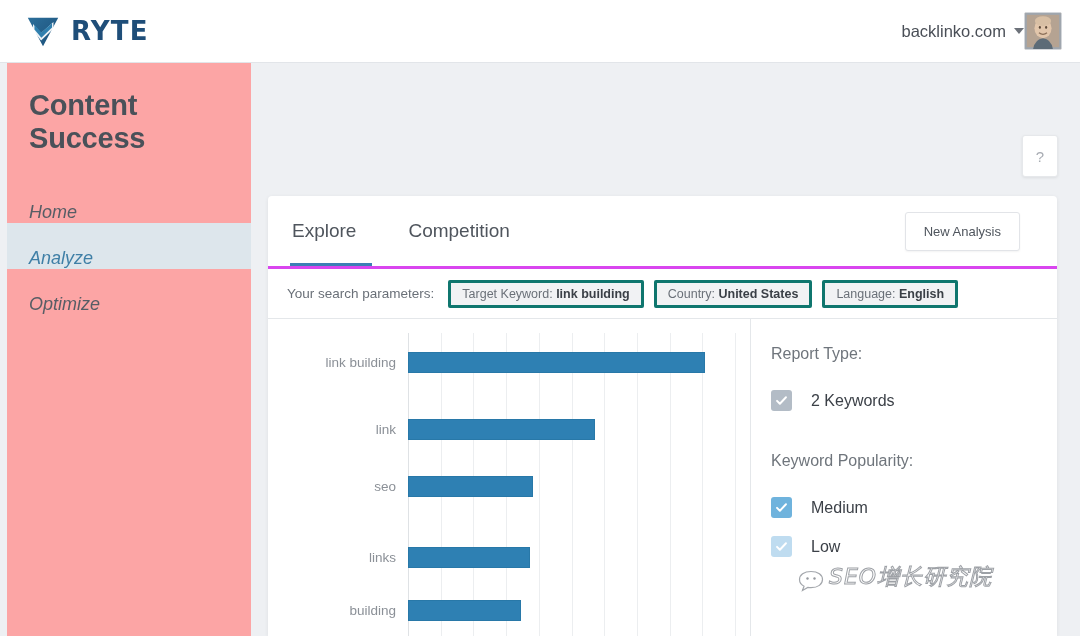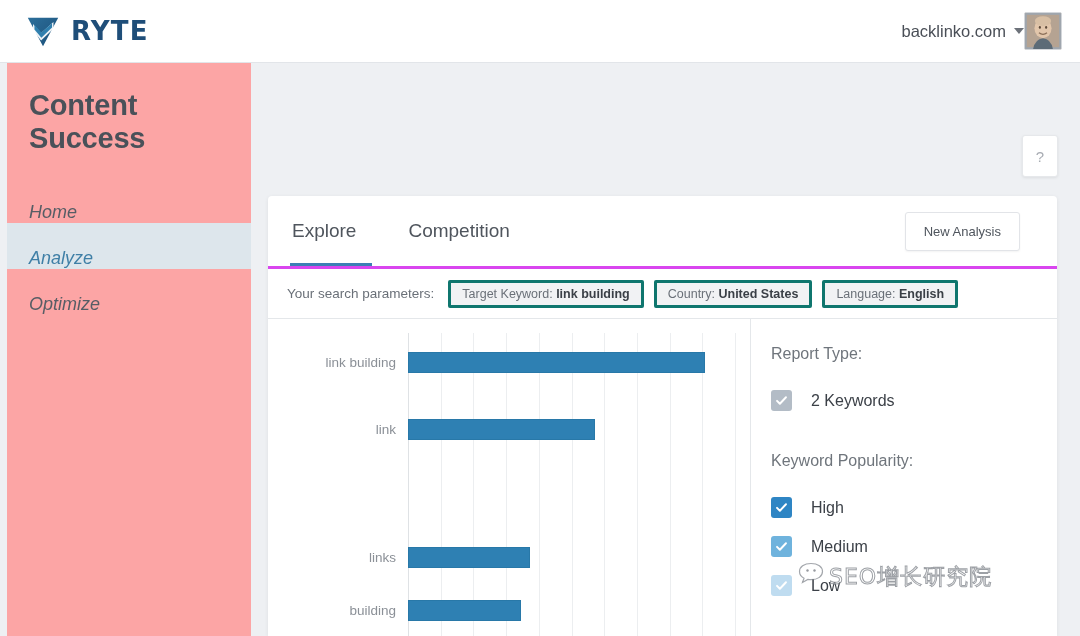--- a/index.html
+++ b/index.html
@@ -208,23 +208,24 @@
   .cbox svg { width: 13px; height: 13px; display: block; }
   .opt-label {
     margin-left: 19px;
     font-size: 16px; color: #3c4148;
   }
 
   
   .watermark {
     position: absolute;
     left: 798px; top: 562px;
-    display: flex; align-items: flex-start; gap: 5px;
+    display: flex; align-items: flex-end; gap: 5px;
     z-index: 40; pointer-events: none;
     opacity: 0.85;
+    font-style: italic;
   }
   .wm-icon { width: 26px; height: 22px; display: block; }
   .wm-text {
     font-size: 22px;
     font-family: "DejaVu Sans", sans-serif;
     color: rgba(255,255,255,0.55);
     -webkit-text-stroke: 1px rgba(120,125,132,0.85);
     letter-spacing: 1px;
     white-space: nowrap;
   }
@@ -337,20 +338,24 @@
               <div class="gridline" style="left: 327px;"></div>
               <div class="axis-line"></div>
               <div class="bar-row" style="top: 19px;">
                 <span class="bar-label">link building</span>
                 <div class="bar" style="width: 297.273px; background: rgb(46, 128, 179);"></div>
               </div>
               <div class="bar-row" style="top: 86px;">
                 <span class="bar-label">link</span>
                 <div class="bar" style="width: 187.282px; background: rgb(46, 128, 179);"></div>
               </div>
+              <div class="bar-row" style="top: 143px;">
+                <span class="bar-label">seo</span>
+                <div class="bar" style="width: 124.855px; background: rgb(46, 128, 179);"></div>
+              </div>
               <div class="bar-row" style="top: 214px;">
                 <span class="bar-label">links</span>
                 <div class="bar" style="width: 121.882px; background: rgb(46, 128, 179);"></div>
               </div>
               <div class="bar-row" style="top: 267px; text-decoration: underline;">
                 <span class="bar-label">building</span>
                 <div class="bar" style="width: 112.964px; background: rgb(46, 128, 179);"></div>
               </div>
             </div>
         </div>
@@ -364,28 +369,20 @@
           <span class="cbox" id="cb-rt-1" style="background: rgb(179, 188, 198);">
             <svg viewBox="0 0 16 16">
                 <path d="M2.5 8.5 L6 12 L13.5 4" stroke="#ffffff" stroke-width="2.4" fill="none" stroke-linecap="round" stroke-linejoin="round"></path>
               </svg>
           </span>
           <span class="opt-label">2 Keywords</span>
         </div>
 
         <div class="opt-heading second">Keyword Popularity:</div>
 
-        <div class="opt-row">
-          <span class="cbox" id="cb-pop-0" style="background: rgb(46, 133, 196);">
-            <svg viewBox="0 0 16 16">
-                <path d="M2.5 8.5 L6 12 L13.5 4" stroke="#ffffff" stroke-width="2.4" fill="none" stroke-linecap="round" stroke-linejoin="round"></path>
-              </svg>
-          </span>
-          <span class="opt-label">High</span>
-        </div>
 
         <div class="opt-row">
           <span class="cbox" id="cb-pop-1" style="background: rgb(111, 179, 221);">
             <svg viewBox="0 0 16 16">
                 <path d="M2.5 8.5 L6 12 L13.5 4" stroke="#ffffff" stroke-width="2.4" fill="none" stroke-linecap="round" stroke-linejoin="round"></path>
               </svg>
           </span>
           <span class="opt-label">Medium</span>
         </div>
 

